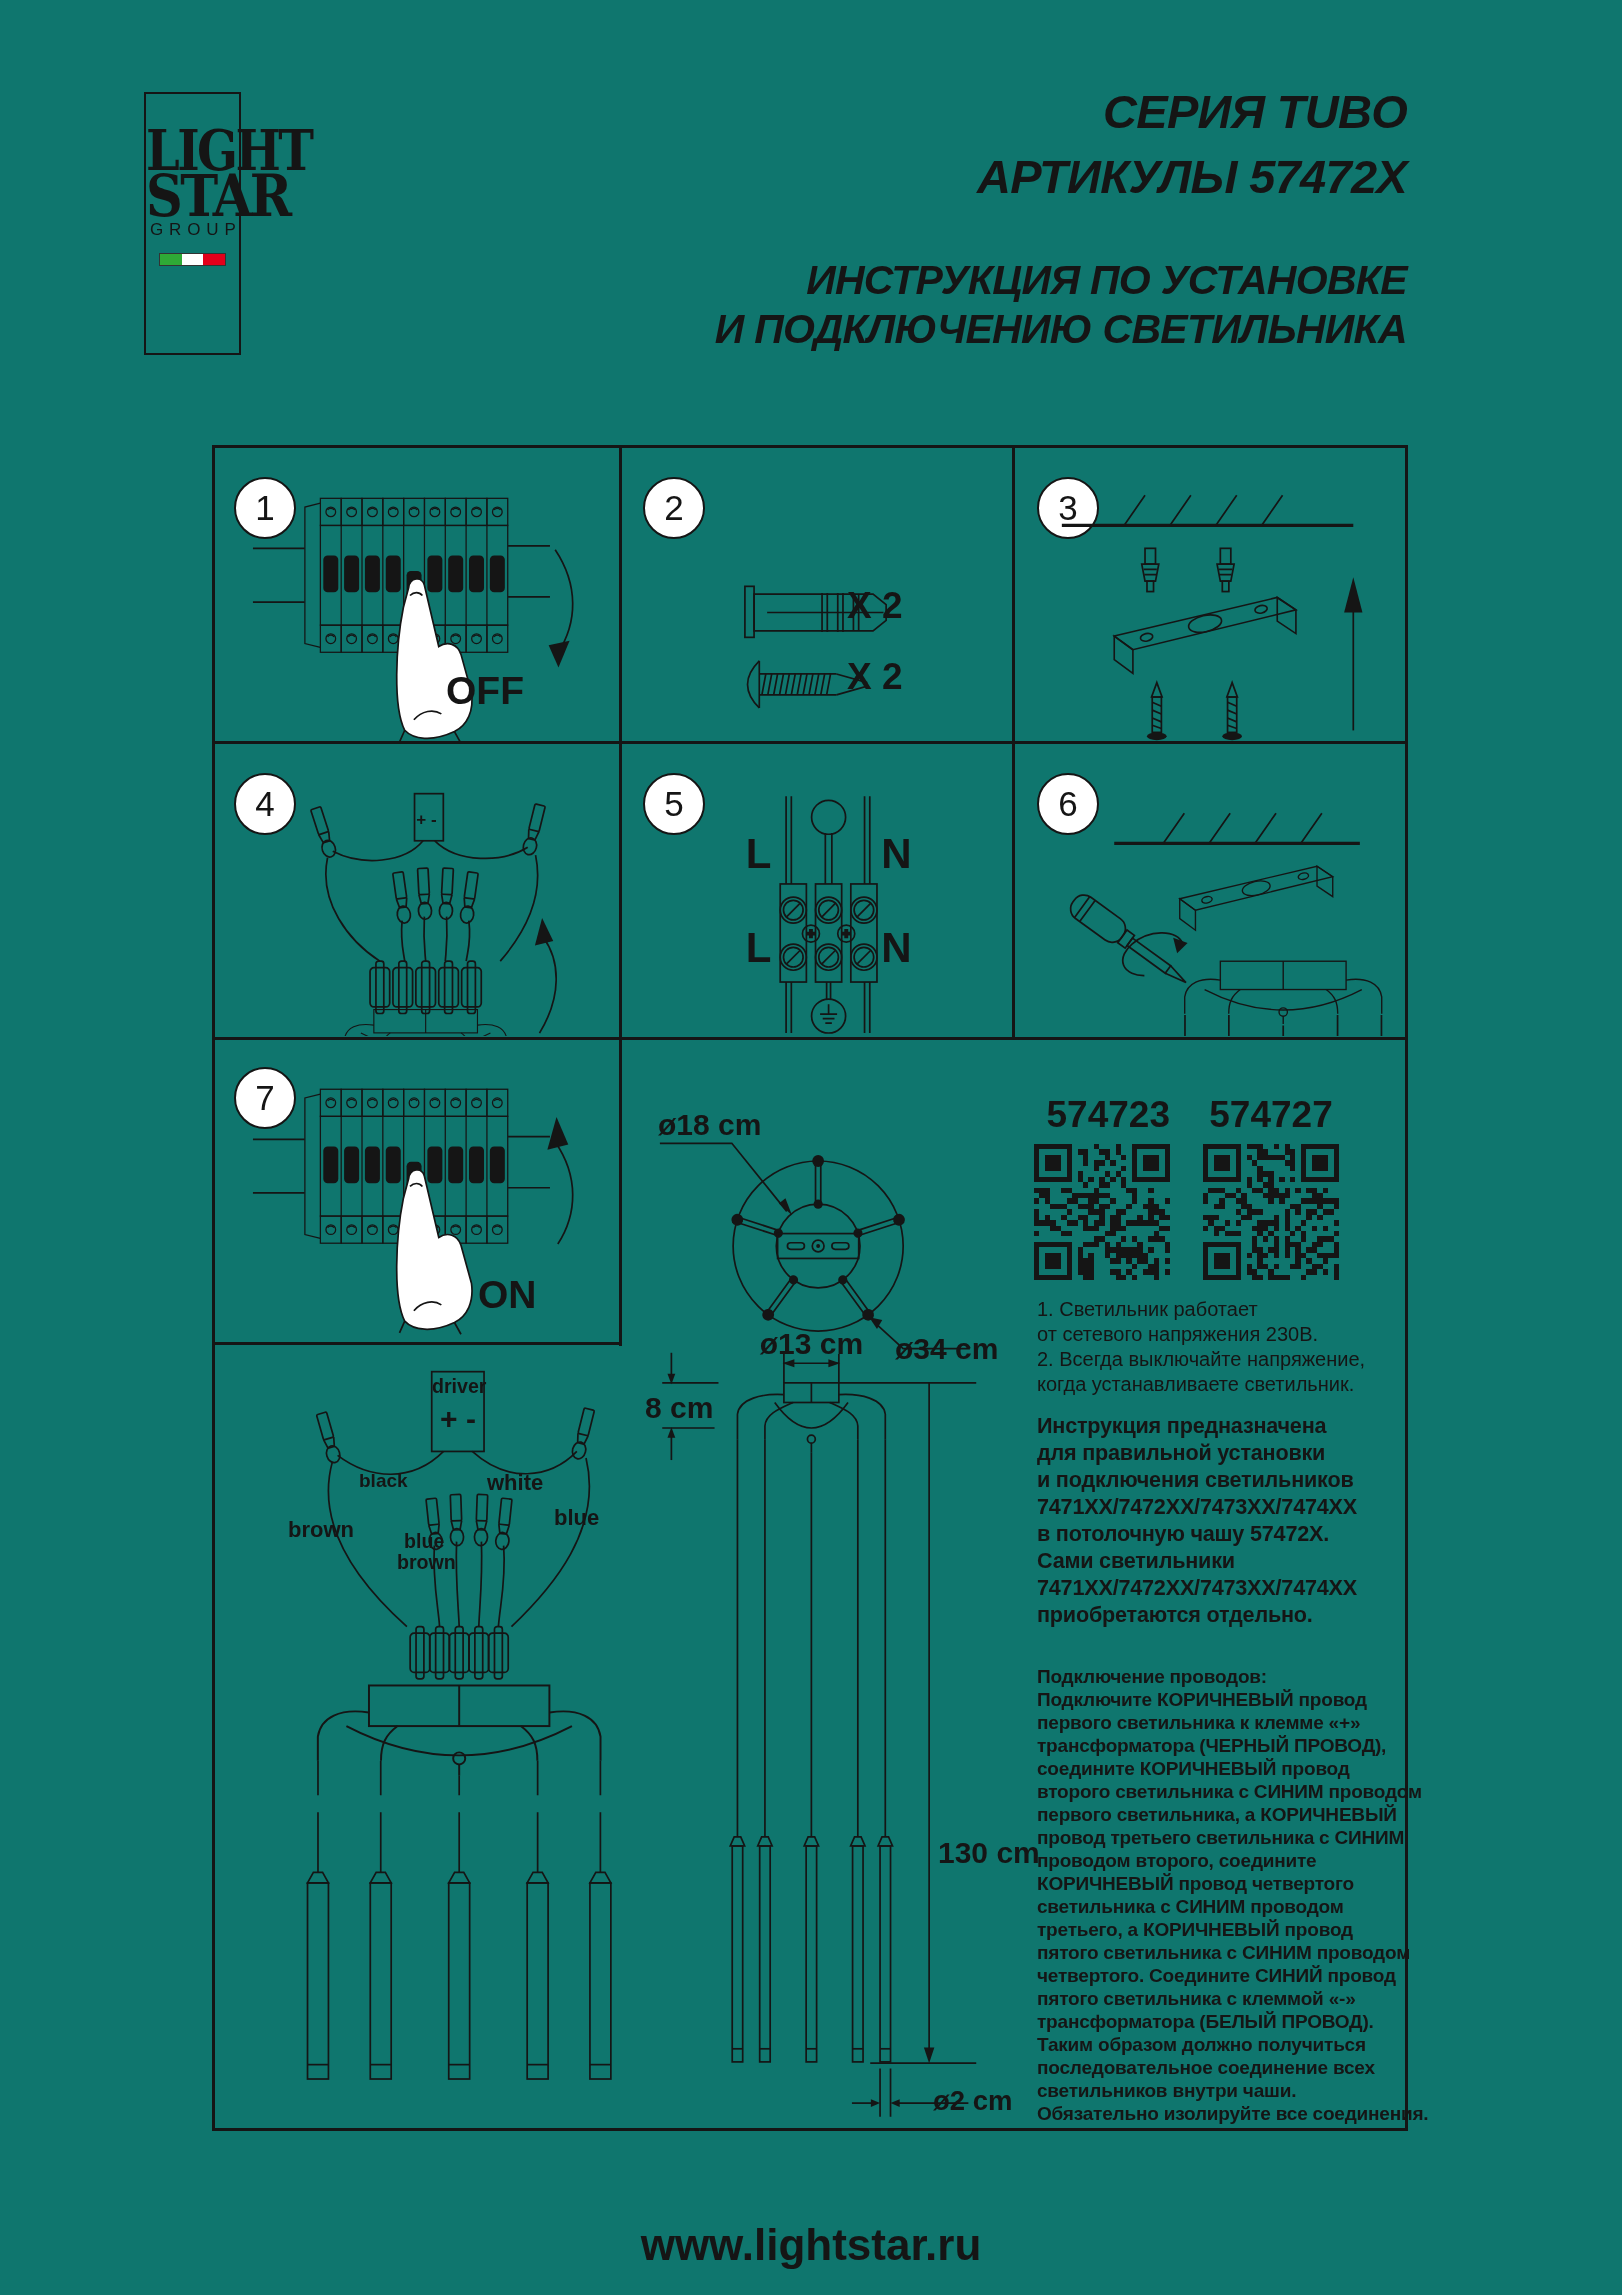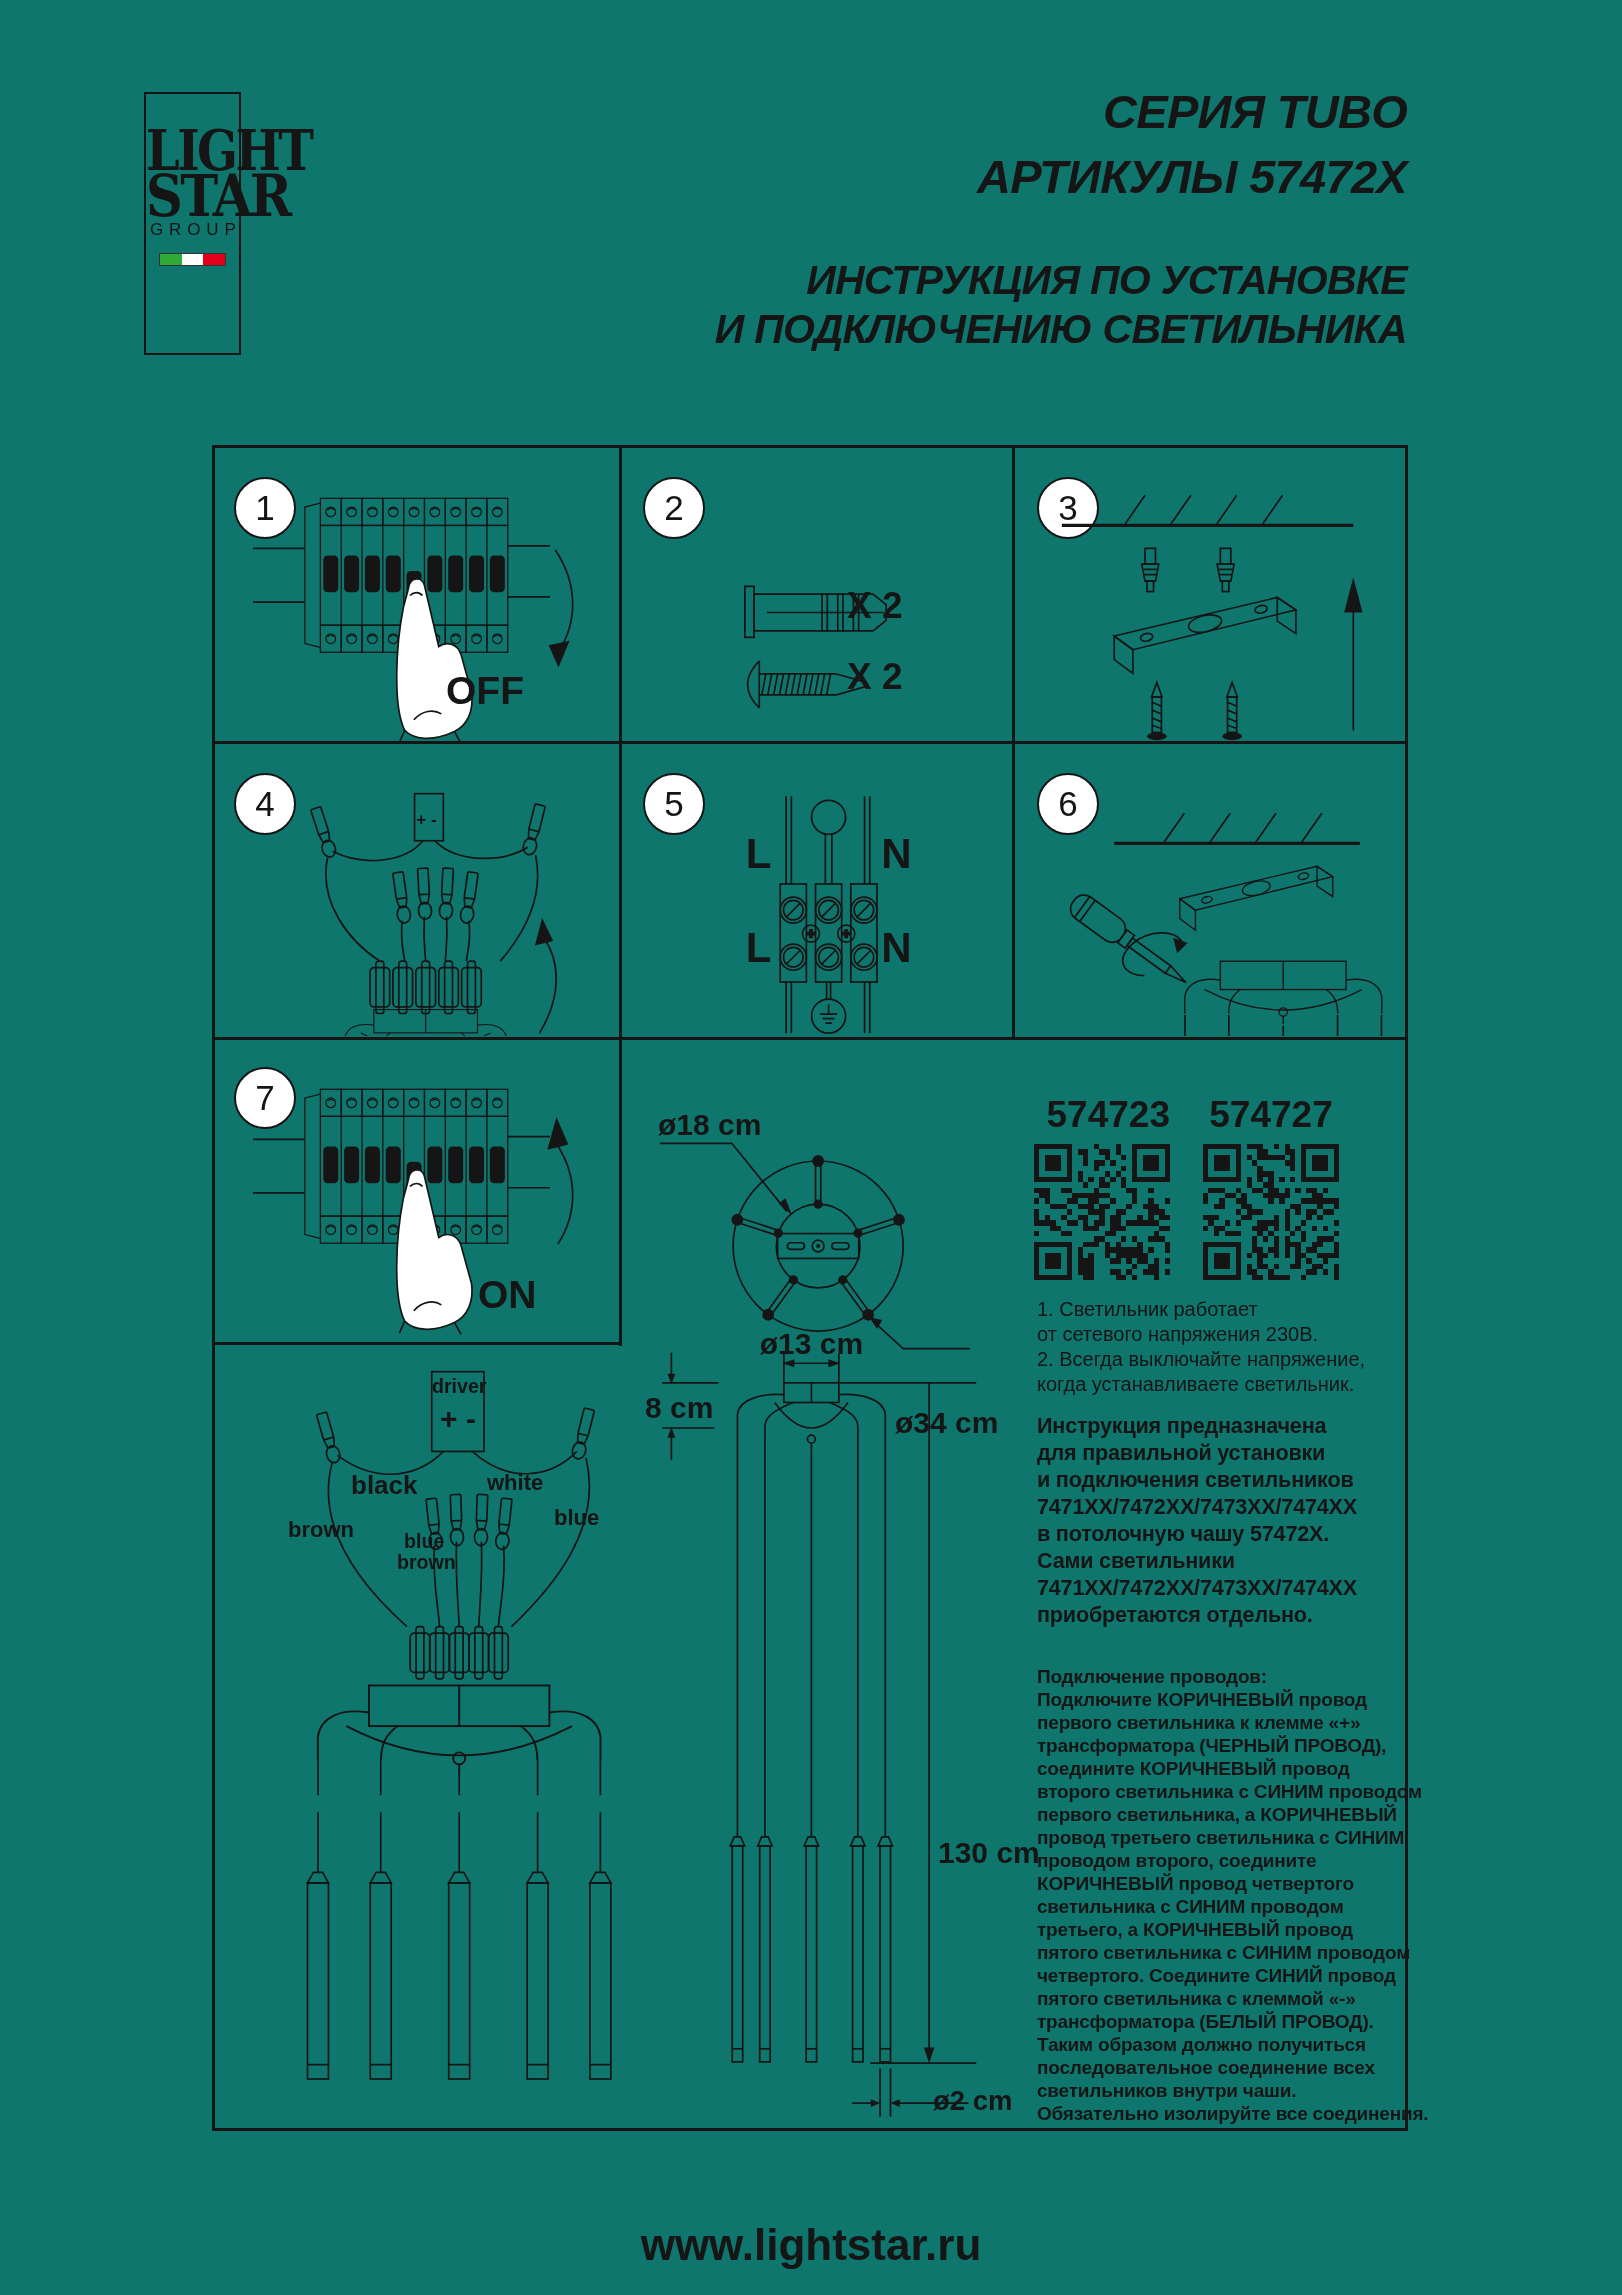--- a/index.html
+++ b/index.html
@@ -325,21 +325,21 @@
     <rect x="213" y="310" width="26" height="10" rx="5"></rect>
     <rect x="281" y="310" width="26" height="10" rx="5"></rect>
     <circle cx="260" cy="315" r="9"></circle>
       <circle cx="260" cy="315" r="3" fill="#151515" stroke="none"></circle>
     <path d="M18,158 H128 L212,262"></path>
     <polygon points="200,250 210,242 220,268" fill="#151515" stroke="none"></polygon>
     <path d="M344,430 L390,472 H492"></path>
     <polygon points="338,424 358,428 350,442" fill="#151515" stroke="none"></polygon>
   </svg>
   <div class="lbl" style="left:658px;top:1108px;font-size:30px;">ø18 cm</div>
-  <div class="lbl" style="left:895px;top:1406px;font-size:30px;">ø34 cm</div>
+  <div class="lbl" style="left:895px;top:1332px;font-size:30px;">ø34 cm</div>
 
   <div class="lbl" style="left:1034px;top:1094px;width:136px;text-align:right;font-size:37px;">574723</div>
   <div class="lbl" style="left:1203px;top:1094px;width:136px;text-align:center;font-size:37px;">574727</div>
   <div class="qrbox" style="left:1034px;top:1144px;"><svg width="136" height="136" viewBox="0 0 25 25" style="position:static" shape-rendering="crispEdges">
         <rect x="0" y="0" width="1" height="1" fill="#151515" stroke="none"></rect>
         <rect x="1" y="0" width="1" height="1" fill="#151515" stroke="none"></rect>
         <rect x="2" y="0" width="1" height="1" fill="#151515" stroke="none"></rect>
         <rect x="3" y="0" width="1" height="1" fill="#151515" stroke="none"></rect>
         <rect x="4" y="0" width="1" height="1" fill="#151515" stroke="none"></rect>
         <rect x="5" y="0" width="1" height="1" fill="#151515" stroke="none"></rect>
@@ -989,21 +989,21 @@
       <path d="M356,1100 H388"></path>
     <polygon points="485,806 499,806 508,822 476,822"></polygon>
       <rect x="476" y="822" width="32" height="300"></rect>
       <path d="M476,1100 H508"></path>
     <polygon points="581,806 595,806 604,822 572,822"></polygon>
       <rect x="572" y="822" width="32" height="300"></rect>
       <path d="M572,1100 H604"></path>
   </svg>
   <div class="lbl" style="left:432px;top:1375px;width:48px;text-align:center;font-size:19.6px;">driver</div>
   <div class="lbl" style="left:432px;top:1402px;width:52px;text-align:center;font-size:30px;">+ -</div>
-  <div class="lbl" style="left:351px;top:1470px;font-size:26px;text-align:center;">black</div>
+  <div class="lbl" style="left:359px;top:1470px;font-size:19px;text-align:center;">black</div>
   <div class="lbl" style="left:487px;top:1470px;font-size:22px;">white</div>
   <div class="lbl" style="left:288px;top:1517px;font-size:22px;">brown</div>
   <div class="lbl" style="left:554px;top:1505px;font-size:22px;">blue</div>
   <div class="lbl" style="left:404px;top:1530px;font-size:19.6px;">blue</div>
   <div class="lbl" style="left:397px;top:1551px;font-size:19.6px;">brown</div>
 
   <svg style="left:641px;top:1341px" width="380" height="785" viewBox="0 0 580 1200">
     <path d="M218,20 V64 M302,20 V64"></path>
     <path d="M218,34 H302"></path>
     <polygon points="234,28 234,40 216,34" fill="#151515" stroke="none"></polygon>

